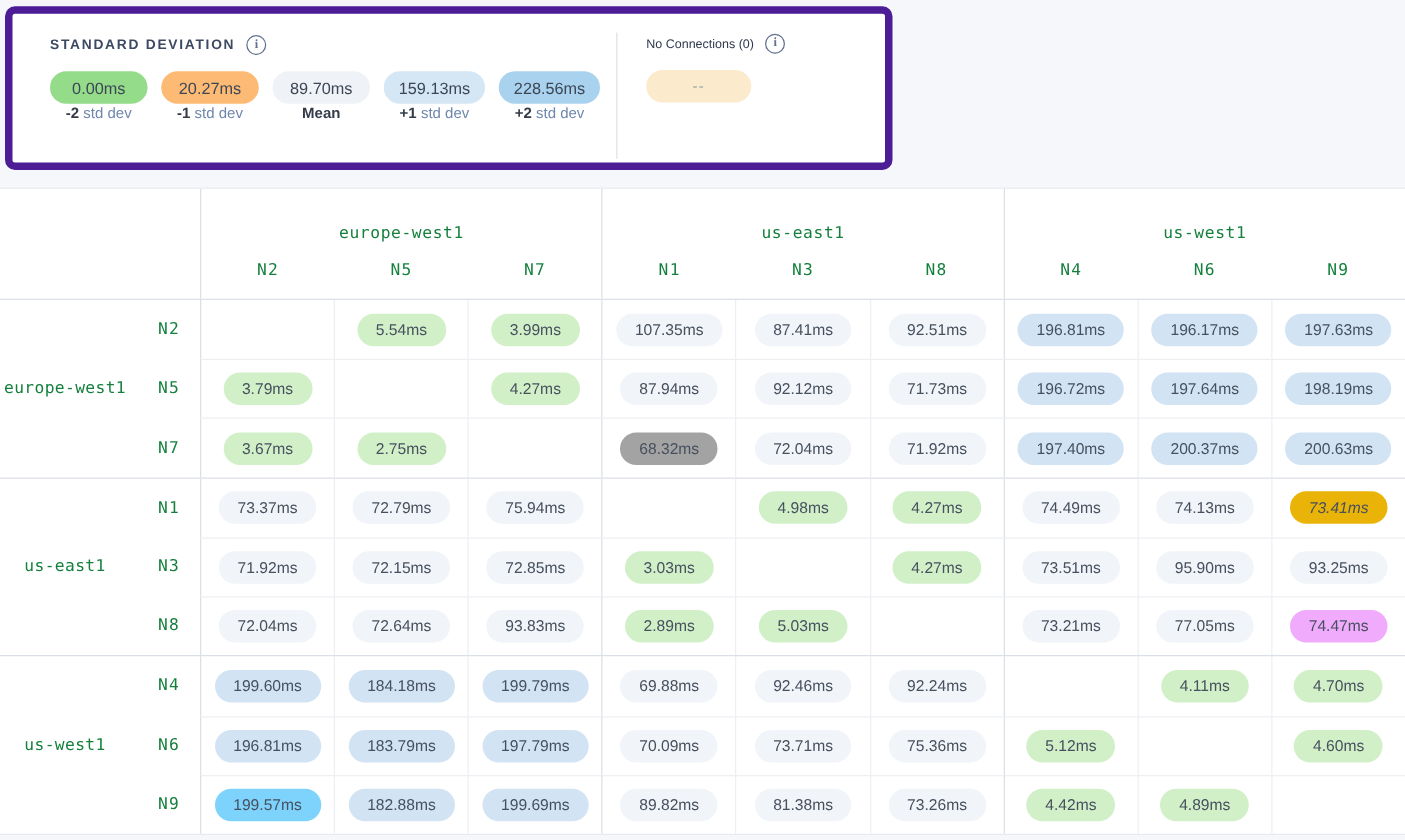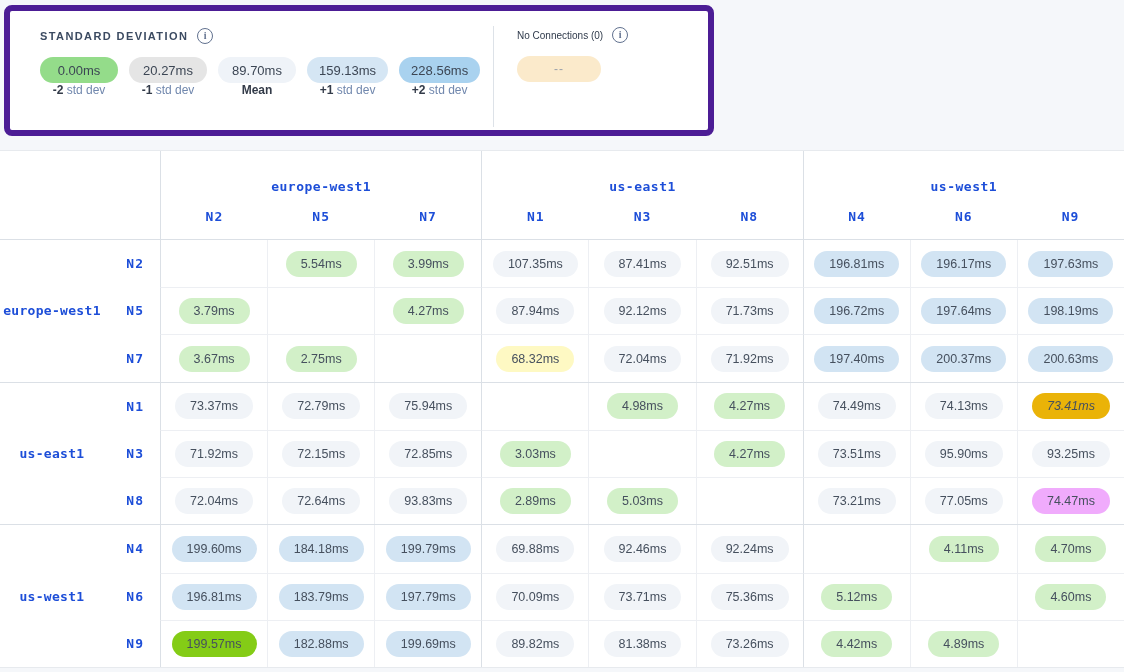--- a/index.html
+++ b/index.html
@@ -67,21 +67,21 @@
   }
   .header-row { height: 89px; flex: none; display: flex; border-bottom: 1px solid #dbe0e6; }
   .corner { width: 160px; flex: none; }
   .header-group {
     flex: 1; border-left: 1px solid #dbe0e6;
     display: flex; flex-direction: column; justify-content: flex-end;
     padding-bottom: 15px; gap: 15px;
   }
   .mono-label {
     font-family: "DejaVu Sans Mono", monospace;
-    font-weight: bold; font-size: 13px; color: #1d4ed8;
+    font-weight: normal; font-size: 13px; color: #15803d;
   }
   .region-name { text-align: center; letter-spacing: 0.5px; }
   .node-row { display: flex; }
   .node-col-label { flex: 1; text-align: center; letter-spacing: 1px; }
 
   .body-row { flex: 1; display: flex; min-height: 0; }
   .body-row.group-start { border-top: 1px solid #dbe0e6; }
   .label-cell { width: 160px; flex: none; display: flex; align-items: center; }
   .region-cell { width: 104px; flex: none; text-align: center; letter-spacing: 0.3px; }
   .node-cell { flex: 1; text-align: right; padding-right: 16px; letter-spacing: 1px; }
@@ -104,21 +104,21 @@
     <div class="title-row">
       <span class="card-title">STANDARD DEVIATION</span>
       <span class="info-icon">i</span>
     </div>
     <div class="legend-items" id="legend-items">
         <div class="legend-item">
           <div class="legend-pill" style="background: rgb(148, 220, 138);">0.00ms</div>
           <span class="legend-label"><b>-2</b> std dev</span>
         </div>
         <div class="legend-item">
-          <div class="legend-pill" style="background: #e5e5e5;">20.27ms</div>
+          <div class="legend-pill" style="background: #fdba74;">20.27ms</div>
           <span class="legend-label"><b>-1</b> std dev</span>
         </div>
         <div class="legend-item">
           <div class="legend-pill" style="background: rgb(239, 243, 248);">89.70ms</div>
           <span class="legend-label"><b>Mean</b></span>
         </div>
         <div class="legend-item">
           <div class="legend-pill" style="background: rgb(213, 230, 244);">159.13ms</div>
           <span class="legend-label"><b>+1</b> std dev</span>
         </div>
@@ -234,21 +234,21 @@
         <div class="node-cell mono-label">N7</div>
       </div>
       <div class="cell col-strong row-inner">
         <div class="pill" style="background: rgb(210, 240, 200);">3.67ms</div>
       </div>
       <div class="cell col-inner row-inner">
         <div class="pill" style="background: rgb(210, 240, 200);">2.75ms</div>
       </div>
       <div class="cell col-inner row-inner"></div>
       <div class="cell col-strong row-inner">
-        <div class="pill" style="background: #fef9c3;">68.32ms</div>
+        <div class="pill" style="background: #a3a3a3;">68.32ms</div>
       </div>
       <div class="cell col-inner row-inner">
         <div class="pill" style="background: rgb(241, 244, 248);">72.04ms</div>
       </div>
       <div class="cell col-inner row-inner">
         <div class="pill" style="background: rgb(241, 244, 248);">71.92ms</div>
       </div>
       <div class="cell col-strong row-inner">
         <div class="pill" style="background: rgb(210, 228, 243);">197.40ms</div>
       </div>
@@ -413,21 +413,21 @@
       <div class="cell col-inner row-inner">
         <div class="pill" style="background: rgb(210, 240, 200);">4.60ms</div>
       </div>
     </div>
     <div class="body-row">
       <div class="label-cell">
         <div class="region-cell mono-label"></div>
         <div class="node-cell mono-label">N9</div>
       </div>
       <div class="cell col-strong row-inner">
-        <div class="pill" style="background: #84cc16;">199.57ms</div>
+        <div class="pill" style="background: #7dd3fc;">199.57ms</div>
       </div>
       <div class="cell col-inner row-inner">
         <div class="pill" style="background: rgb(210, 228, 243);">182.88ms</div>
       </div>
       <div class="cell col-inner row-inner">
         <div class="pill" style="background: rgb(210, 228, 243);">199.69ms</div>
       </div>
       <div class="cell col-strong row-inner">
         <div class="pill" style="background: rgb(241, 244, 248);">89.82ms</div>
       </div>

